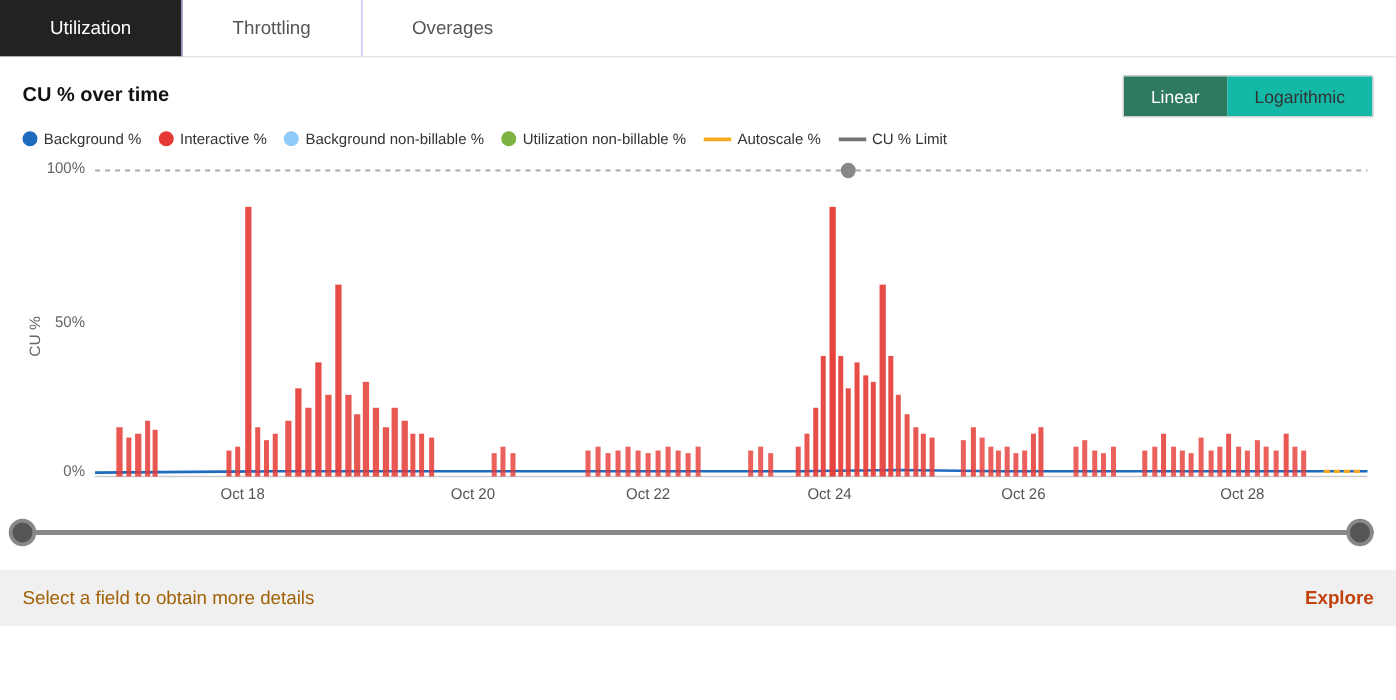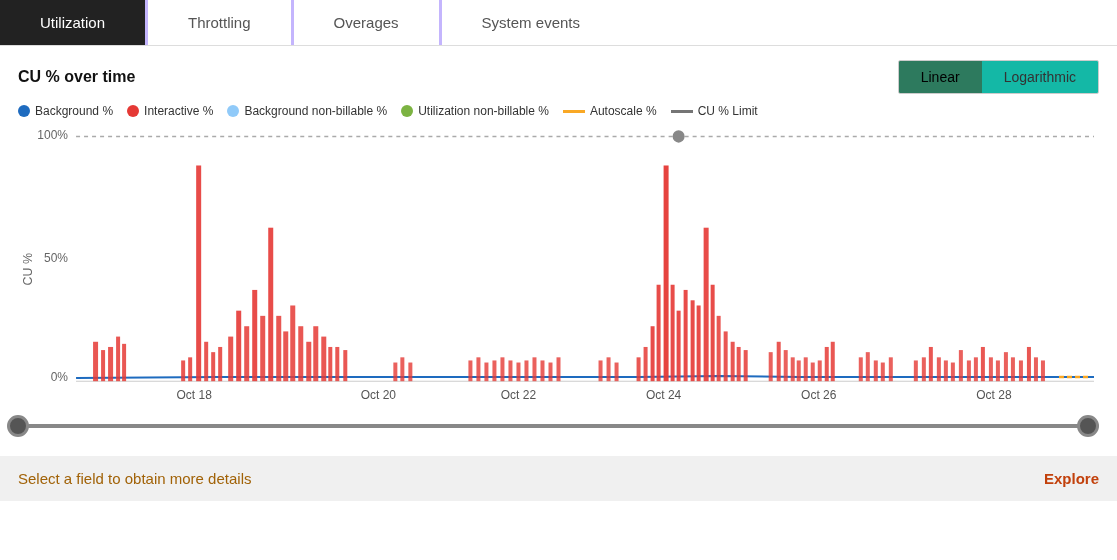--- a/index.html
+++ b/index.html
@@ -17,21 +17,21 @@
       border-bottom: 1px solid #ddd;
       background: #fff;
     }
     .tab {
       padding: 14px 40px;
       font-size: 15px;
       color: #555;
       cursor: pointer;
       border: none;
       background: none;
-      border-right: 3px solid #c4b5fd;
+      border-right: 1px solid #c4b5fd;
     }
     .tab.active {
       background: #222;
       color: #fff;
       font-weight: 500;
     }
     .tab:last-child { border-right: none; }
 
     
     .main {
@@ -60,21 +60,21 @@
     .scale-btn {
       padding: 8px 22px;
       font-size: 14px;
       cursor: pointer;
       border: none;
       background: #14b8a6;
       color: #333;
     }
     .scale-btn.active {
       background: #2d7a5e;
-      color: #000000;
+      color: #ffffff;
       text-align: right;
     }
 
     
     .legend {
       display: flex;
       align-items: center;
       flex-wrap: wrap;
       gap: 14px;
       font-size: 12px;
@@ -171,21 +171,20 @@
       cursor: pointer;
     }
   </style>
 </head>
 <body>
 
 <div class="tabs">
   <button class="tab active">Utilization</button>
   <button class="tab">Throttling</button>
   <button class="tab">Overages</button>
-  <button class="tab">System events</button>
 </div>
 
 <div class="main">
 
   <div class="header-row">
     <span class="chart-title">CU % over time</span>
     <div class="scale-buttons">
       <button class="scale-btn active">Linear</button>
       <button class="scale-btn">Logarithmic</button>
     </div>

